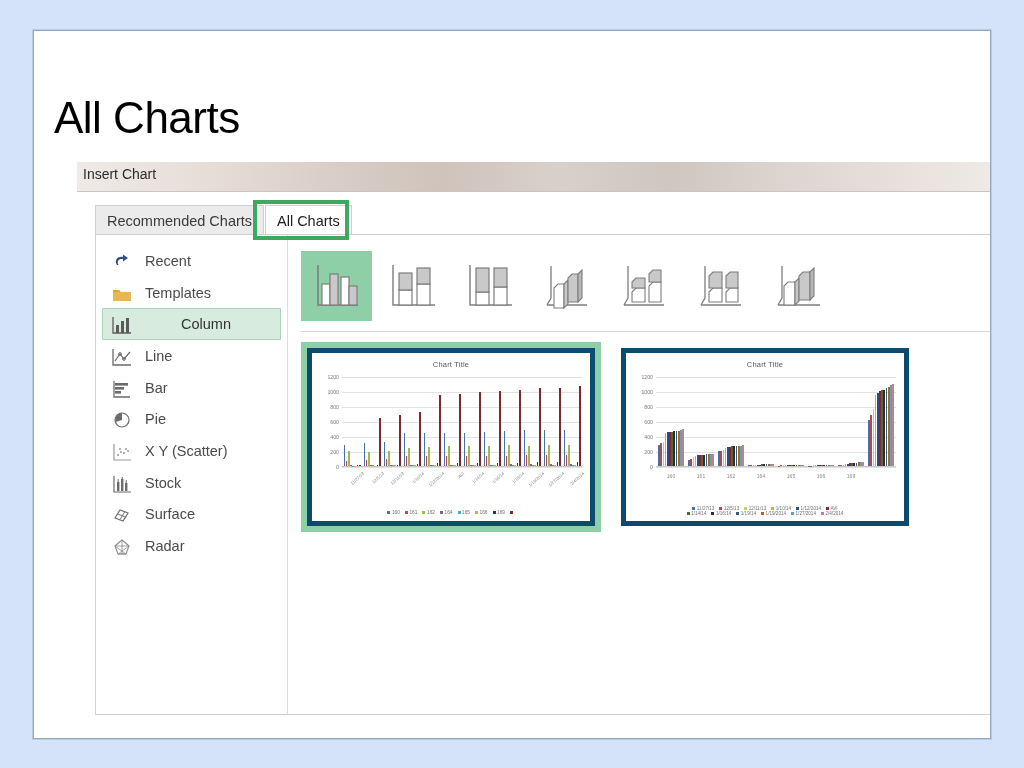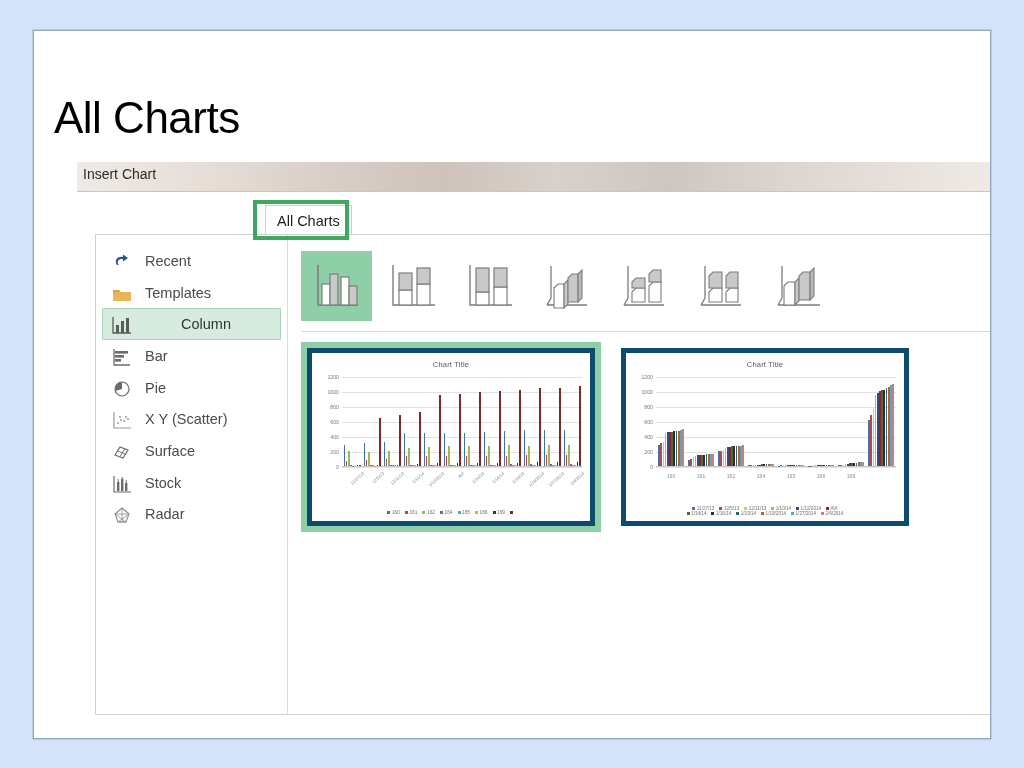--- a/index.html
+++ b/index.html
@@ -277,20 +277,21 @@
     <div class="slide-title">All Charts</div>
 
     <div class="dialog">
 
       <div class="dlg-titlebar"></div>
       <div class="dlg-title">Insert Chart</div>
 
       <div class="dlg-body">
 
         <div class="tabstrip">
+          <div class="tab recommended">Recommended Charts</div>
           <div class="tab active">All Charts</div>
           <div class="tab-underline"></div>
         </div>
         <div class="tab-highlight"></div>
 
         <div class="panel">
 
           <div class="sidebar">
 
             <div class="side-item">
@@ -317,20 +318,31 @@
                 <svg width="20" height="18" viewBox="0 0 20 18">
                   <path d="M1 1 v16 h18" stroke="#5b5b5b" stroke-width="1.3" fill="none"></path>
                   <rect x="4" y="9" width="3" height="8" fill="#5b5b5b"></rect>
                   <rect x="9" y="5" width="3" height="12" fill="#5b5b5b"></rect>
                   <rect x="14" y="2" width="3" height="15" fill="#5b5b5b"></rect>
                 </svg>
               </span>
               <span class="side-label">Column</span>
             </div>
 
+            <div class="side-item">
+              <span class="side-ico">
+                <svg width="20" height="18" viewBox="0 0 20 18">
+                  <path d="M1 1 v16 h18" stroke="#6b6b6b" stroke-width="1.3" fill="none"></path>
+                  <path d="M3 13 L8 6 L12 11 L18 4" stroke="#6b6b6b" stroke-width="1.2" fill="none"></path>
+                  <circle cx="8" cy="6" r="1.4" fill="none" stroke="#6b6b6b" stroke-width="1"></circle>
+                  <circle cx="12" cy="11" r="1.4" fill="none" stroke="#6b6b6b" stroke-width="1"></circle>
+                </svg>
+              </span>
+              <span class="side-label">Line</span>
+            </div>
 
             <div class="side-item">
               <span class="side-ico">
                 <svg width="20" height="18" viewBox="0 0 20 18">
                   <path d="M2 1 v16 h16" stroke="#6b6b6b" stroke-width="1.3" fill="none"></path>
                   <rect x="3" y="3" width="13" height="2.6" fill="#6b6b6b"></rect>
                   <rect x="3" y="7" width="9" height="2.6" fill="#6b6b6b"></rect>
                   <rect x="3" y="11" width="6" height="2.6" fill="#6b6b6b"></rect>
                 </svg>
               </span>
@@ -359,38 +371,38 @@
                   <circle cx="8" cy="6" r="1" fill="#9a9a9a"></circle>
                   <circle cx="16" cy="8" r="1" fill="#9a9a9a"></circle>
                 </svg>
               </span>
               <span class="side-label">X Y (Scatter)</span>
             </div>
 
             <div class="side-item">
               <span class="side-ico">
                 <svg width="20" height="18" viewBox="0 0 20 18">
-                  <path d="M3 12 L8 4 L16 7 L11 15 Z" fill="none" stroke="#6b6b6b" stroke-width="1.2"></path>
-                  <path d="M5.5 8 L13.5 11 M8 13.5 L13 5.5" stroke="#6b6b6b" stroke-width="0.9"></path>
-                </svg>
-              </span>
-              <span class="side-label">Surface</span>
-            </div>
-
-            <div class="side-item">
-              <span class="side-ico">
-                <svg width="20" height="18" viewBox="0 0 20 18">
                   <path d="M2 1 v16 h17" stroke="#6b6b6b" stroke-width="1.2" fill="none"></path>
                   <rect x="5" y="7" width="2.4" height="9" fill="#6b6b6b"></rect>
                   <rect x="9" y="4" width="2.4" height="12" fill="#6b6b6b"></rect>
                   <rect x="13" y="8" width="2.4" height="8" fill="#6b6b6b"></rect>
                   <path d="M6.2 4 v3 M10.2 2 v2 M14.2 5 v3" stroke="#6b6b6b" stroke-width="1"></path>
                 </svg>
               </span>
               <span class="side-label">Stock</span>
+            </div>
+
+            <div class="side-item">
+              <span class="side-ico">
+                <svg width="20" height="18" viewBox="0 0 20 18">
+                  <path d="M3 12 L8 4 L16 7 L11 15 Z" fill="none" stroke="#6b6b6b" stroke-width="1.2"></path>
+                  <path d="M5.5 8 L13.5 11 M8 13.5 L13 5.5" stroke="#6b6b6b" stroke-width="0.9"></path>
+                </svg>
+              </span>
+              <span class="side-label">Surface</span>
             </div>
 
             <div class="side-item">
               <span class="side-ico">
                 <svg width="20" height="18" viewBox="0 0 20 18">
                   <path d="M10 2 L17 8 L14 16 L6 16 L3 8 Z" fill="none" stroke="#8b8b8b" stroke-width="1.1"></path>
                   <path d="M10 2 L10 16 M3 8 L17 8 M6 16 L14 16 M3 8 L14 16 M17 8 L6 16" stroke="#8b8b8b" stroke-width="0.8"></path>
                 </svg>
               </span>
               <span class="side-label">Radar</span>

